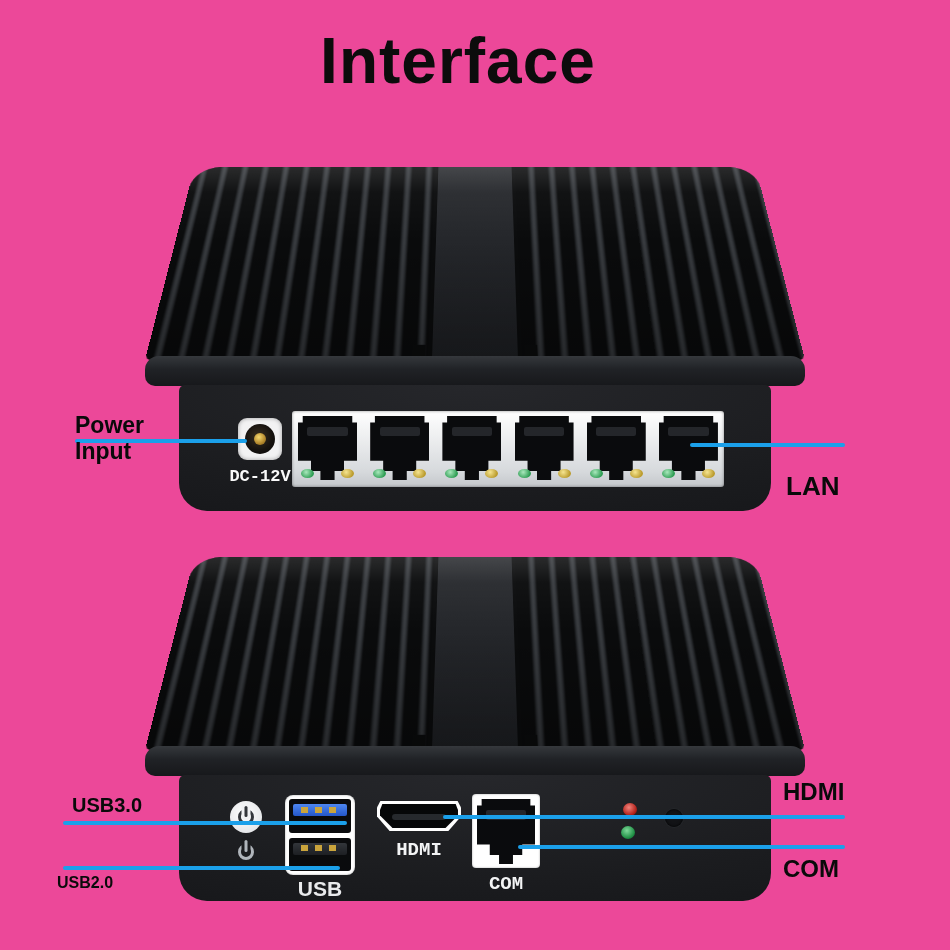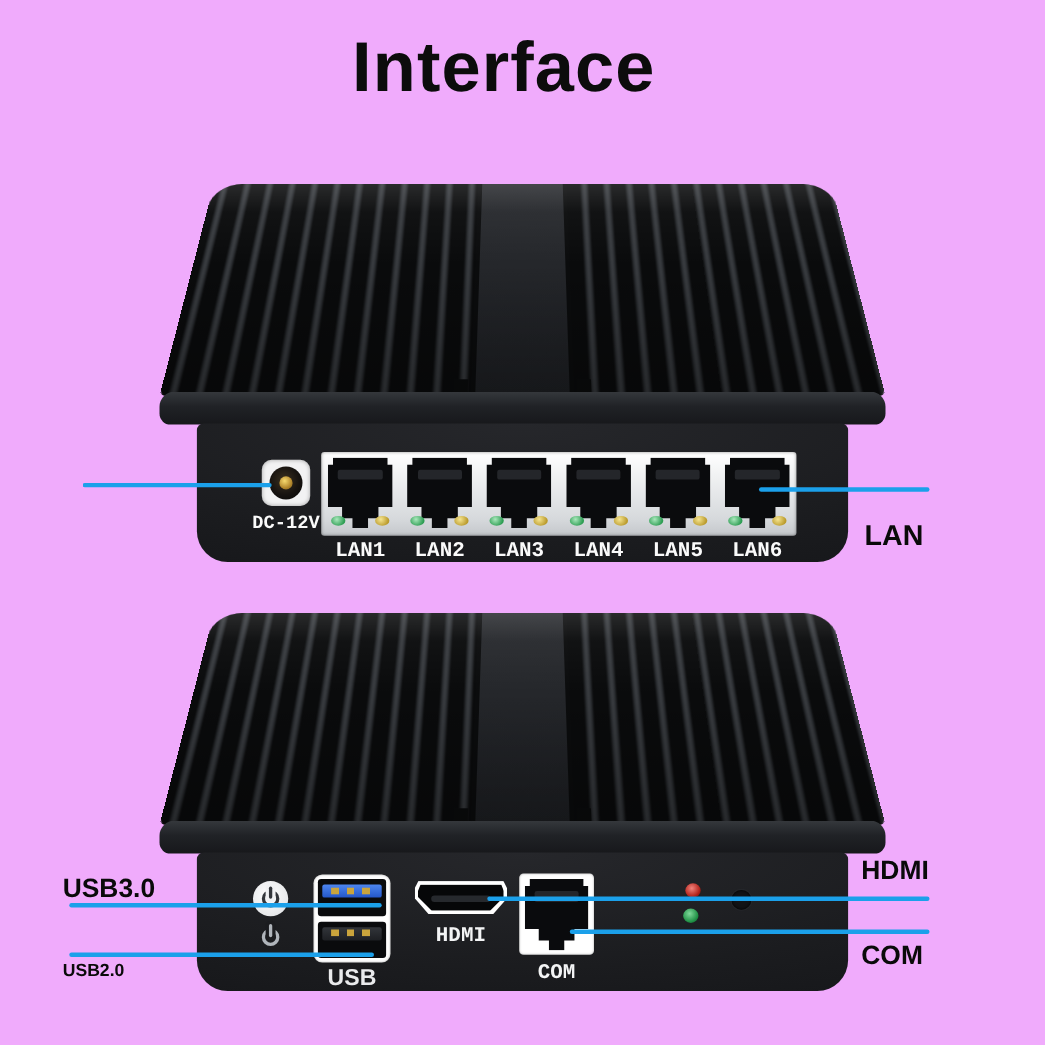--- a/index.html
+++ b/index.html
@@ -1,16 +1,16 @@
 <!DOCTYPE html>
 <html><head>
 <meta charset="utf-8">
 <style>
   html,body{margin:0;padding:0;background:#fff;}
-  .canvas{position:relative;width:950px;height:950px;background:#f0abfc;overflow:hidden;
+  .canvas{position:relative;width:950px;height:950px;background:#ec4899;overflow:hidden;
           font-family:"Liberation Sans", sans-serif;}
 
   
   .title{position:absolute;left:0;top:24px;width:916px;text-align:center;
          font-size:64px;font-weight:bold;color:#0c0c0c;letter-spacing:1px;}
 
   
   .device{position:absolute;left:145px;width:660px;}
   .d1{top:150px;}
   .d2{top:540px;}
@@ -103,21 +103,21 @@
   .sled{position:absolute;width:14px;height:13px;border-radius:50%;}
   .sled.red{left:444px;top:28px;background:radial-gradient(circle at 42% 35%,#f2837c,#b01f17 65%,#5d0d09);}
   .sled.grn{left:442px;top:51px;background:radial-gradient(circle at 42% 35%,#7fd99a,#1f8f44 65%,#0c4a21);}
   .hole{position:absolute;left:486px;top:34px;width:18px;height:18px;border-radius:50%;
         background:#121316;box-shadow:inset 0 0 3px #000, 0 0 0 1px #24262a;}
 
   
   .callout{position:absolute;font-weight:bold;color:#0a0a0a;z-index:6;}
   .co-power{left:75px;top:412px;width:118px;font-size:23px;line-height:26px;}
   .co-lan{left:786px;top:447px;font-size:26px;margin-top:24px;}
-  .co-usb3{left:57px;top:794px;font-size:24px;}
+  .co-usb3{left:72px;top:794px;font-size:20px;}
   .co-usb2{left:57px;top:874px;font-size:16px;}
   .co-hdmi{left:783px;top:778px;font-size:24px;}
   .co-com{left:783px;top:855px;font-size:24px;}
   .cline{position:absolute;height:4px;border-radius:2px;z-index:5;}
   .l-power{left:75px;top:439px;width:172px;}
   .l-lan{left:690px;top:443px;width:155px;}
   .l-usb3{left:63px;top:821px;width:284px;}
   .l-usb2{left:63px;top:866px;width:277px;}
   .l-hdmi{left:443px;top:815px;width:402px;}
   .l-com{left:518px;top:845px;width:327px;}
@@ -173,28 +173,20 @@
           <div class="jack"></div>
           <span class="led green"></span>
           <span class="led yellow"></span>
         </div>
         <div class="rj45">
           <div class="jack"></div>
           <span class="led green"></span>
           <span class="led yellow"></span>
         </div>
       </div>
-      <div class="lan-labels">
-        <span>LAN1</span>
-        <span>LAN2</span>
-        <span>LAN3</span>
-        <span>LAN4</span>
-        <span>LAN5</span>
-        <span>LAN6</span>
-      </div>
     </div>
   </section>
 
   <section class="device d2">
     <div class="top-wrap">
       <div class="heatsink">
         <div class="channel">
           <div class="notch nl"></div>
           <div class="notch nr"></div>
         </div>
@@ -231,20 +223,21 @@
         <div class="jack"></div>
       </div>
       <div class="port-label com-label">COM</div>
 
       <span class="sled red"></span>
       <span class="sled grn"></span>
       <span class="hole"></span>
     </div>
   </section>
 
+  <div class="callout co-power">Power Input</div>
   <div class="cline l-power" style="background: rgb(27, 160, 234);"></div>
 
   <div class="callout co-lan">LAN</div>
   <div class="cline l-lan" style="background: rgb(27, 160, 234);"></div>
 
   <div class="callout co-usb3">USB3.0</div>
   <div class="cline l-usb3" style="background: rgb(27, 160, 234);"></div>
 
   <div class="callout co-usb2">USB2.0</div>
   <div class="cline l-usb2" style="background: rgb(27, 160, 234);"></div>

